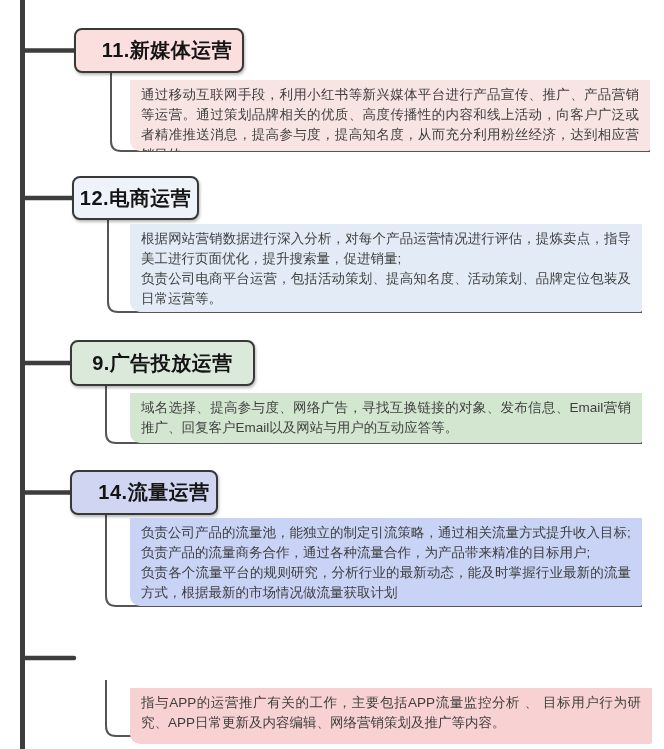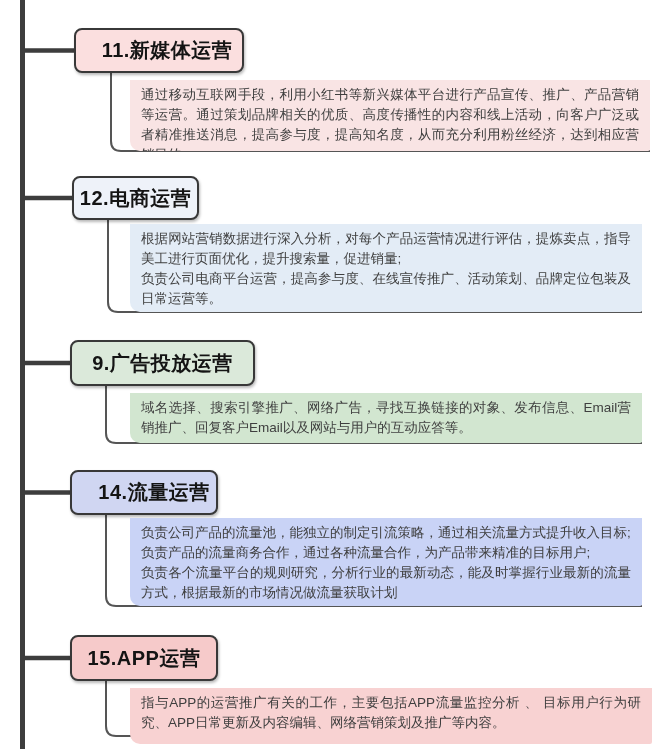--- a/index.html
+++ b/index.html
@@ -86,39 +86,36 @@
   </div>
   <div class="desc" style="left: 130px; top: 80px; width: 520px; height: 71px; background-color: rgb(249, 228, 228);">
     <span class="desc-text">通过移动互联网手段，利用小红书等新兴媒体平台进行产品宣传、推广、产品营销等运营。通过策划品牌相关的优质、高度传播性的内容和线上活动，向客户广泛或者精准推送消息，提高参与度，提高知名度，从而充分利用粉丝经济，达到相应营销目的。</span>
   </div>
 
   <div class="node" style="left: 72px; top: 176px; width: 127px; height: 44px; background-color: rgb(238, 242, 249);">
     <span class="node-label">12.电商运营</span>
   </div>
   <div class="desc" style="left: 130px; top: 224px; width: 512px; height: 88px; background-color: rgb(227, 236, 246);">
     <span class="desc-text">根据网站营销数据进行深入分析，对每个产品运营情况进行评估，提炼卖点，指导美工进行页面优化，提升搜索量，促进销量;
-负责公司电商平台运营，提高参与度、在线宣传推广、活动策划、品牌定位包装及日常运营等。</span>
+负责公司电商平台运营，包括活动策划、提高知名度、活动策划、品牌定位包装及日常运营等。</span>
   </div>
 
   <div class="node" style="left: 70px; top: 340px; width: 185px; height: 46px; background-color: rgb(219, 233, 218);">
     <span class="node-label">9.广告投放运营</span>
   </div>
   <div class="desc" style="left: 130px; top: 393px; width: 512px; height: 50px; background-color: rgb(210, 230, 208);">
-    <span class="desc-text">域名选择、搜索引擎推广、网络广告，寻找互换链接的对象、发布信息、Email营销推广、回复客户Email以及网站与用户的互动应答等。</span>
+    <span class="desc-text">域名选择、提高参与度、网络广告，寻找互换链接的对象、发布信息、Email营销推广、回复客户Email以及网站与用户的互动应答等。</span>
   </div>
 
   <div class="node" style="left: 70px; top: 470px; width: 148px; height: 45px; background-color: rgb(208, 214, 242); padding-left: 20px;">
     <span class="node-label">14.流量运营</span>
   </div>
   <div class="desc" style="left: 130px; top: 518px; width: 512px; height: 88px; background-color: rgb(201, 211, 246);">
     <span class="desc-text">负责公司产品的流量池，能独立的制定引流策略，通过相关流量方式提升收入目标;
 负责产品的流量商务合作，通过各种流量合作，为产品带来精准的目标用户;
 负责各个流量平台的规则研究，分析行业的最新动态，能及时掌握行业最新的流量方式，根据最新的市场情况做流量获取计划</span>
   </div>
 
-  <div class="node" style="left: 70px; top: 635px; width: 148px; height: 46px; background-color: rgb(246, 202, 202);">
-    <span class="node-label">15.APP运营</span>
-  </div>
   <div class="desc" style="left: 130px; top: 688px; width: 522px; height: 56px; background-color: rgb(248, 210, 210);">
     <span class="desc-text">指与APP的运营推广有关的工作，主要包括APP流量监控分析 、 目标用户行为研究、APP日常更新及内容编辑、网络营销策划及推广等内容。</span>
   </div>
 
 </div>
 
 </body></html>

